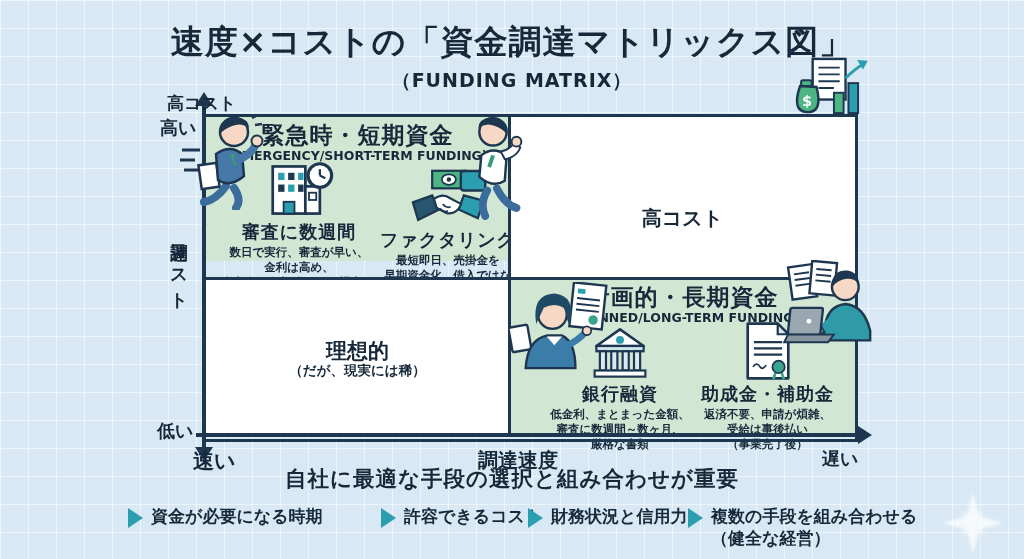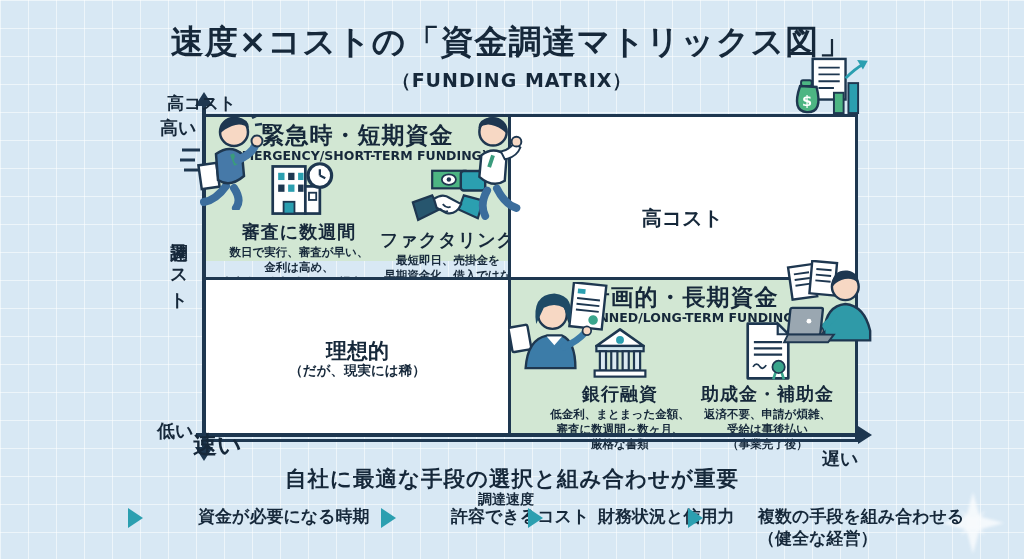--- a/index.html
+++ b/index.html
@@ -29,21 +29,21 @@
   .axis-line{position:absolute;background:#1e3750;z-index:3;}
   .tri{position:absolute;width:0;height:0;z-index:3;}
   .axis-lab{position:absolute;font-weight:800;z-index:6;white-space:nowrap;}
   .border-box{position:absolute;border:3px solid #1e3750;z-index:2;background:transparent;pointer-events:none;}
   .divider{position:absolute;background:#1e3750;z-index:2;}
   .illus{position:absolute;z-index:5;}
   .footer-msg{top:464px;font-size:21.5px;font-weight:800;letter-spacing:1px;z-index:6;}
   .bullets{position:absolute;top:506px;left:0;width:1024px;z-index:6;}
   .bullet{position:absolute;display:flex;align-items:flex-start;gap:8px;}
   .bullet .mk{width:0;height:0;border-left:15px solid #2b9fb0;border-top:10px solid transparent;border-bottom:10px solid transparent;margin-top:2px;flex:none;}
-  .bullet .tx{font-size:17px;font-weight:800;line-height:1.28;white-space:pre-line;margin-left:47px;}
+  .bullet .tx{font-size:17px;font-weight:800;line-height:1.28;white-space:pre-line;}
   .sparkle{position:absolute;left:938px;top:490px;width:70px;height:66px;z-index:4;filter:blur(1.5px);opacity:.85;}
 </style>
 </head>
 <body>
 
 <div class="canvas">
 
   <div class="abs ctr title">速度×コストの「資金調達マトリックス図」</div>
   <div class="abs ctr subtitle">（FUNDING MATRIX）</div>
 
@@ -154,22 +154,22 @@
   <div class="axis-line" style="left:202px;top:104px;width:4px;height:350px;"></div>
   <div class="tri" style="left:195px;top:92px;border-left:9px solid transparent;border-right:9px solid transparent;border-bottom:14px solid #1e3750;"></div>
   <div class="tri" style="left:195px;top:447px;border-left:9px solid transparent;border-right:9px solid transparent;border-top:14px solid #1e3750;"></div>
   <div class="axis-line" style="left:196px;top:433px;width:666px;height:4px;"></div>
   <div class="tri" style="left:858px;top:426px;border-top:9px solid transparent;border-bottom:9px solid transparent;border-left:14px solid #1e3750;"></div>
 
   <div class="axis-lab" style="left:167px;top:92px;font-size:17px;">高コスト</div>
   <div class="axis-lab" style="left:160px;top:116px;font-size:18px;">高い</div>
   <div class="axis-lab" style="left:167px;top:228px;font-size:17.5px;writing-mode:vertical-rl;letter-spacing:3px;">調達コスト</div>
   <div class="axis-lab" style="left:157px;top:419px;font-size:18px;">低い</div>
-  <div class="axis-lab" style="left:193px;top:429px;font-size:24px;">速い</div>
-  <div class="axis-lab" style="left:478px;top:447px;font-size:14px;margin-top:44px;">調達速度</div>
+  <div class="axis-lab" style="left:193px;top:447px;font-size:21px;">速い</div>
+  <div class="axis-lab" style="left:478px;top:447px;font-size:20px;">調達速度</div>
   <div class="axis-lab" style="left:822px;top:447px;font-size:18px;">遅い</div>
 
   <svg class="illus" style="left:180px;top:114px;" width="84" height="96" viewBox="0 0 84 96">
     <path d="M2 36 H20 M0 46 H15 M4 56 H18" stroke="#1e3750" stroke-width="3" fill="none"></path>
     <g transform="rotate(-8 29 62)">
         <rect x="20" y="50" width="18" height="24" fill="#fff" stroke="#1e3750" stroke-width="2.5"></rect>
       </g>
     <path d="M46 72 Q36 86 24 88 M54 74 Q62 86 56 94" stroke="#3b6d9c" stroke-width="8" fill="none" stroke-linecap="round"></path>
     <path d="M36 40 Q50 30 62 40 L64 62 Q50 74 38 66 Z" fill="#4679a8" stroke="#1e3750" stroke-width="2.5"></path>
     <path d="M52 40 l4 11" stroke="#3a9b7c" stroke-width="4" fill="none"></path>

